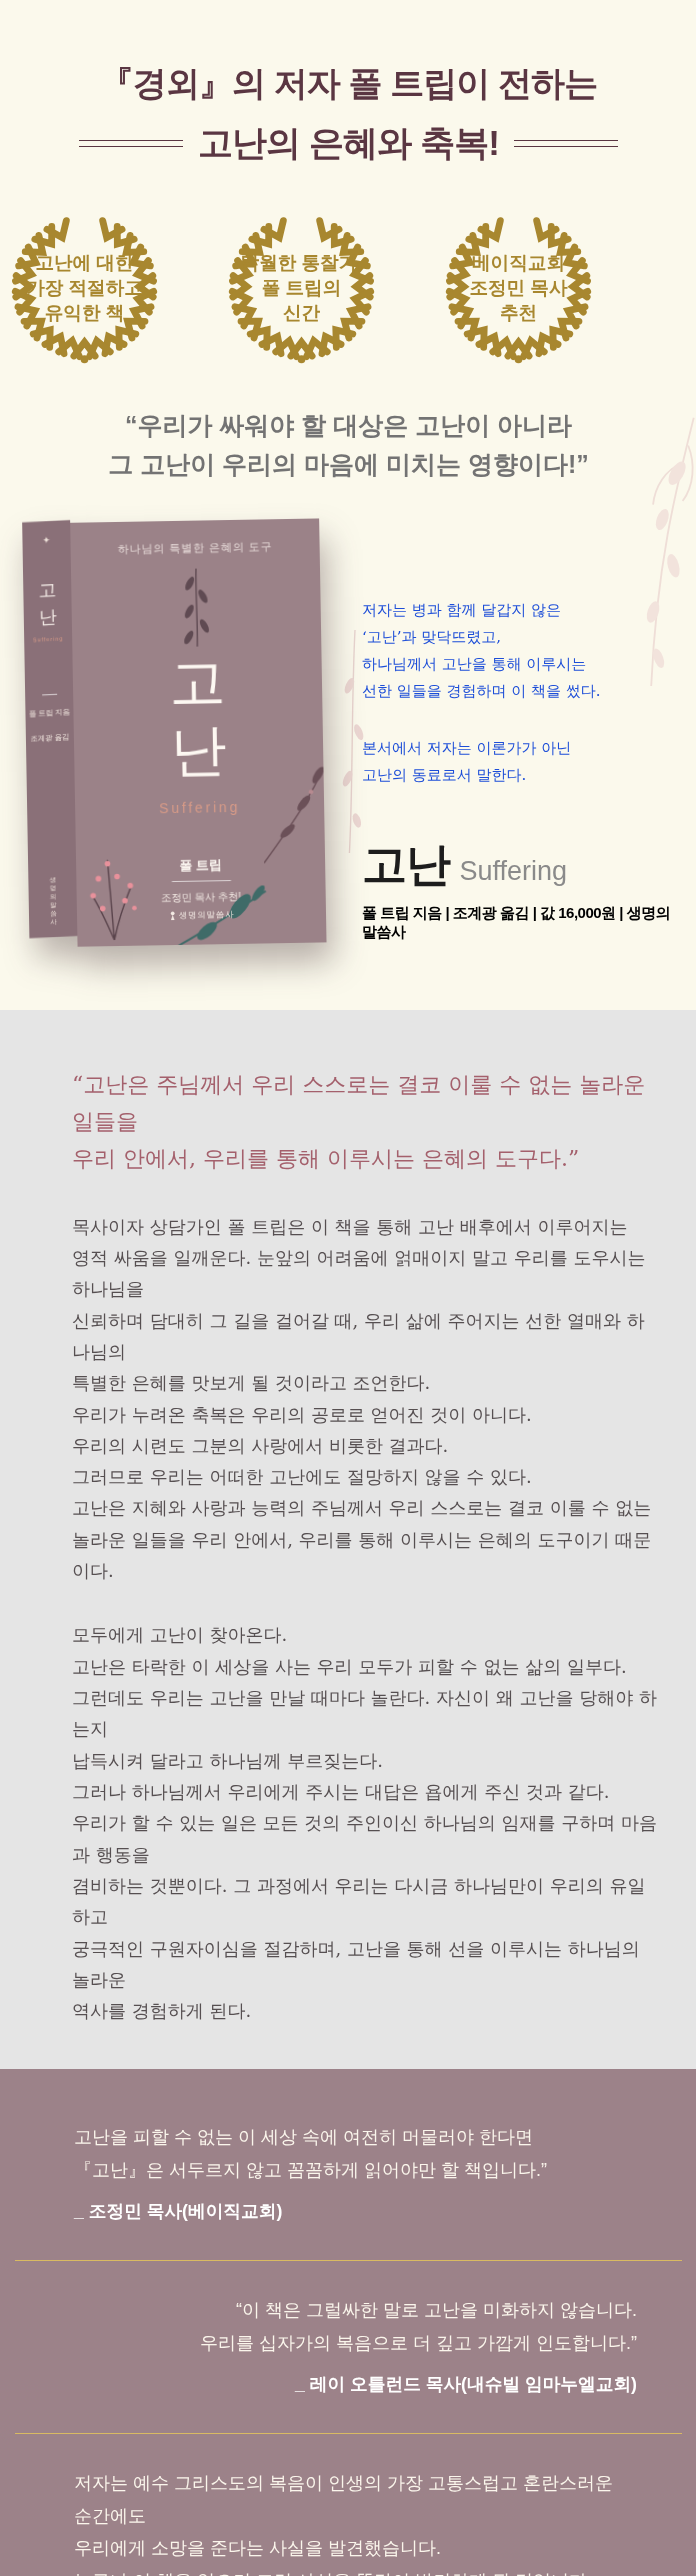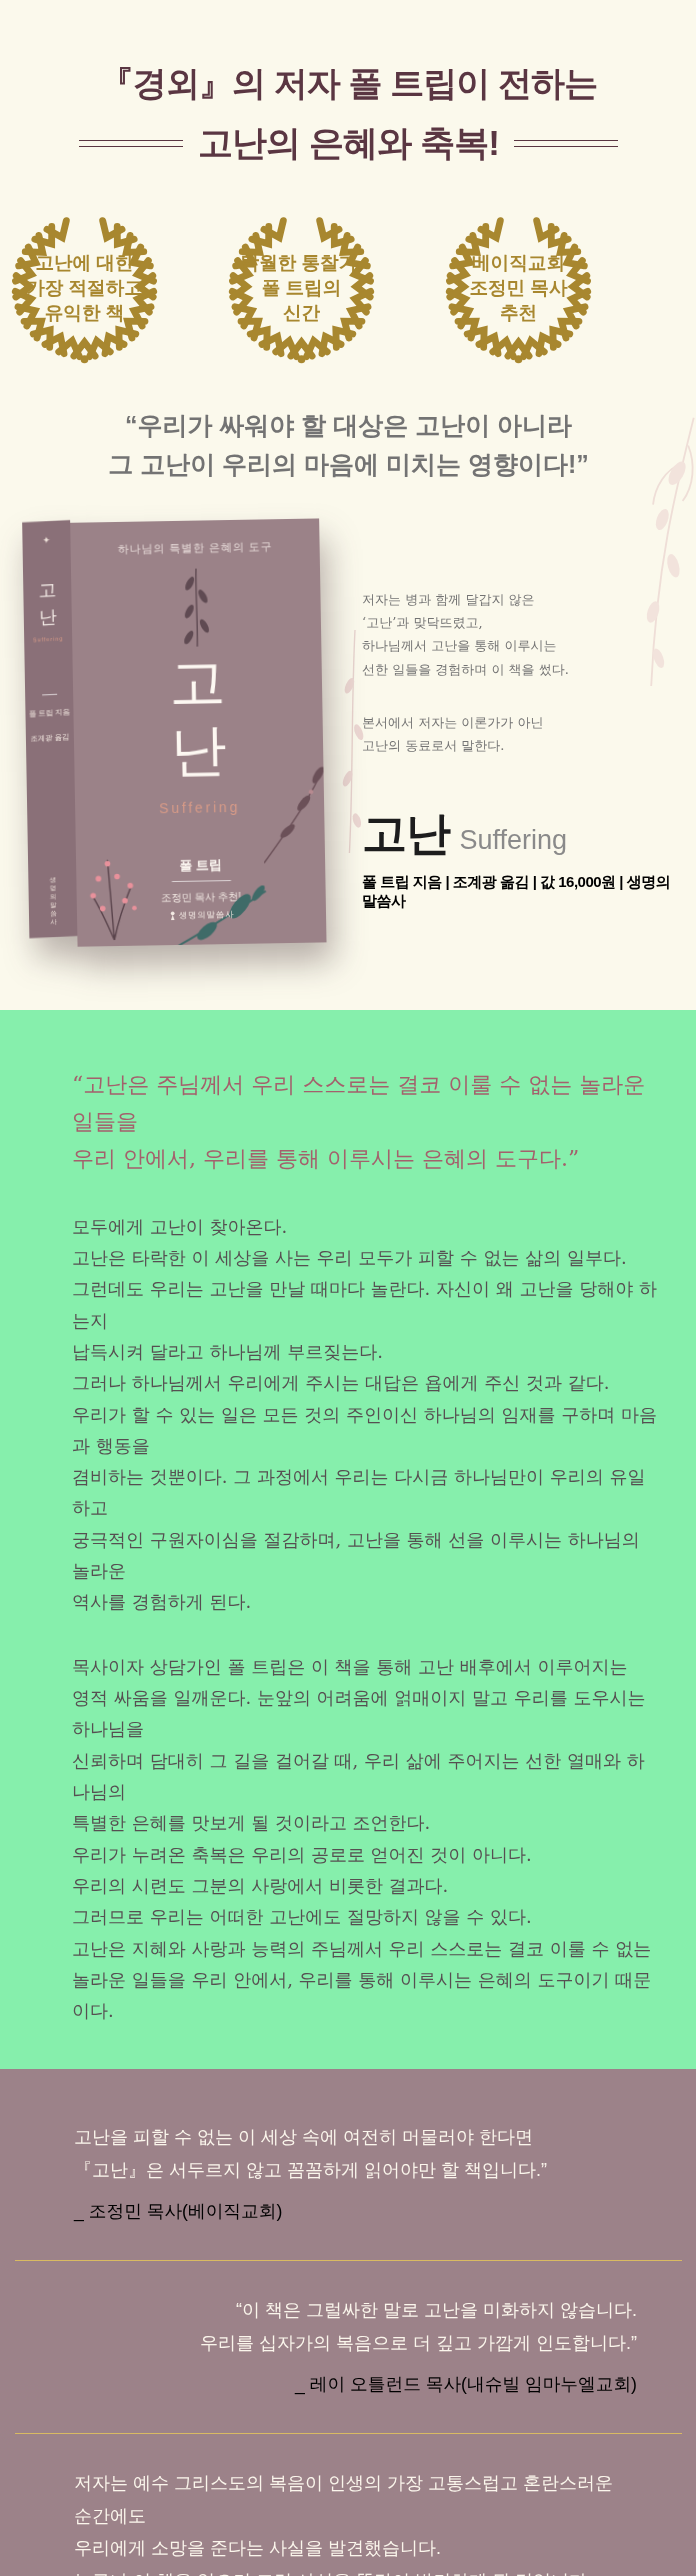--- a/index.html
+++ b/index.html
@@ -59,37 +59,37 @@
   .cover-sub{position:absolute;top:279px;width:100%;text-align:center;font-size:14px;letter-spacing:2.8px;color:#d79a87;}
   .cover-branch{position:absolute;right:-13px;top:223px;}
   .cover-author{position:absolute;top:336px;width:100%;text-align:center;font-size:13px;font-weight:700;}
   .cover-line{position:absolute;top:360px;left:50%;transform:translateX(-50%);width:59px;border-top:0.9px solid rgba(255,255,255,.65);}
   .cover-reco{position:absolute;top:370px;width:100%;text-align:center;font-size:10.2px;color:#f3eae4;}
   .cover-berry{position:absolute;left:9.3px;bottom:5.6px;}
   .cover-leaf{position:absolute;left:89px;bottom:-7.4px;}
   .cover-pub{position:absolute;bottom:24px;width:100%;text-align:center;font-size:8.4px;letter-spacing:0.9px;color:#f3eae4;display:flex;justify-content:center;gap:2.8px;align-items:center;}
 
   .bookinfo{margin-left:39px;padding-top:61px;width:325px;}
-  .bookinfo p{margin:8px 0 30px 0;font-size:13px;line-height:1.8;color:#737373;}
+  .bookinfo p{margin:17px 0 30px 0;font-size:15px;line-height:1.8;color:#1d4ed8;}
   .bi-titlerow{margin-top:46px;display:flex;align-items:baseline;gap:9.3px;}
   .bi-title{font-size:45px;font-weight:800;color:#1d1d1d;letter-spacing:-0.9px;}
   .bi-title-en{font-size:27px;color:#8a8a8a;}
   .bi-meta{margin-top:9.3px;font-size:15px;font-weight:700;color:#000000;letter-spacing:-0.5px;}
 
   
-  .section-light{background:#86efac;margin-top:45px;padding:56px 39px 43px 72px;}
+  .section-light{background:#e5e5e5;margin-top:45px;padding:56px 39px 43px 72px;}
   .lead-quote{font-size:22px;line-height:1.7;color:#a4606c;margin-bottom:33px;}
   .body-para{font-size:18px;line-height:1.74;color:#564f51;margin-bottom:33px;}
   .body-para:last-child{margin-bottom:0;}
 
   
   .section-dark{background:#9c8289;color:#fbf6ec;padding:52px 0 41px 0;}
   .tst{padding:0 74px;font-size:18px;line-height:1.8;}
   .tst.right{text-align:right;padding:0 60px 0 74px;}
-  .tst-by{margin-top:9.3px;font-weight:400;color:#000000;font-size:17.7px;}
+  .tst-by{margin-top:9.3px;font-weight:700;color:#ffffff;font-size:17.7px;}
   .gold-div{border:none;border-top:0.9px solid #d9ba62;margin:33px 15px;}
 </style>
 </head>
 <body>
 
 <div class="hero">
   <div class="hero-l1">『경외』의 저자 폴 트립이 전하는</div>
   <div class="hero-l2-wrap">
     <span class="rule"></span>
     <span class="hero-l2">고난의 은혜와 축복!</span>
@@ -310,38 +310,38 @@
       <span class="bi-title">고난</span>
       <span class="bi-title-en">Suffering</span>
     </div>
     <div class="bi-meta">폴 트립 지음 | 조계광 옮김 | 값 16,000원 | 생명의말씀사</div>
   </div>
 </div>
 
 <div class="section-light">
   <div class="lead-quote serif pre">“고난은 주님께서 우리 스스로는 결코 이룰 수 없는 놀라운 일들을
 우리 안에서, 우리를 통해 이루시는 은혜의 도구다.”</div>
+  <div class="body-para serif pre">목사이자 상담가인 폴 트립은 이 책을 통해 고난 배후에서 이루어지는
+영적 싸움을 일깨운다. 눈앞의 어려움에 얽매이지 말고 우리를 도우시는 하나님을
+신뢰하며 담대히 그 길을 걸어갈 때, 우리 삶에 주어지는 선한 열매와 하나님의
+특별한 은혜를 맛보게 될 것이라고 조언한다.
+우리가 누려온 축복은 우리의 공로로 얻어진 것이 아니다.
+우리의 시련도 그분의 사랑에서 비롯한 결과다.
+그러므로 우리는 어떠한 고난에도 절망하지 않을 수 있다.
+고난은 지혜와 사랑과 능력의 주님께서 우리 스스로는 결코 이룰 수 없는
+놀라운 일들을 우리 안에서, 우리를 통해 이루시는 은혜의 도구이기 때문이다.</div>
   <div class="body-para serif pre">모두에게 고난이 찾아온다.
 고난은 타락한 이 세상을 사는 우리 모두가 피할 수 없는 삶의 일부다.
 그런데도 우리는 고난을 만날 때마다 놀란다. 자신이 왜 고난을 당해야 하는지
 납득시켜 달라고 하나님께 부르짖는다.
 그러나 하나님께서 우리에게 주시는 대답은 욥에게 주신 것과 같다.
 우리가 할 수 있는 일은 모든 것의 주인이신 하나님의 임재를 구하며 마음과 행동을
 겸비하는 것뿐이다. 그 과정에서 우리는 다시금 하나님만이 우리의 유일하고
 궁극적인 구원자이심을 절감하며, 고난을 통해 선을 이루시는 하나님의 놀라운
 역사를 경험하게 된다.</div>
-  <div class="body-para serif pre">목사이자 상담가인 폴 트립은 이 책을 통해 고난 배후에서 이루어지는
-영적 싸움을 일깨운다. 눈앞의 어려움에 얽매이지 말고 우리를 도우시는 하나님을
-신뢰하며 담대히 그 길을 걸어갈 때, 우리 삶에 주어지는 선한 열매와 하나님의
-특별한 은혜를 맛보게 될 것이라고 조언한다.
-우리가 누려온 축복은 우리의 공로로 얻어진 것이 아니다.
-우리의 시련도 그분의 사랑에서 비롯한 결과다.
-그러므로 우리는 어떠한 고난에도 절망하지 않을 수 있다.
-고난은 지혜와 사랑과 능력의 주님께서 우리 스스로는 결코 이룰 수 없는
-놀라운 일들을 우리 안에서, 우리를 통해 이루시는 은혜의 도구이기 때문이다.</div>
 </div>
 
 <div class="section-dark">
   <div class="tst">
     <div class="pre">고난을 피할 수 없는 이 세상 속에 여전히 머물러야 한다면
 『고난』은 서두르지 않고 꼼꼼하게 읽어야만 할 책입니다.”</div>
     <div class="tst-by">_ 조정민 목사(베이직교회)</div>
   </div>
   <hr class="gold-div">
   <div class="tst right">

